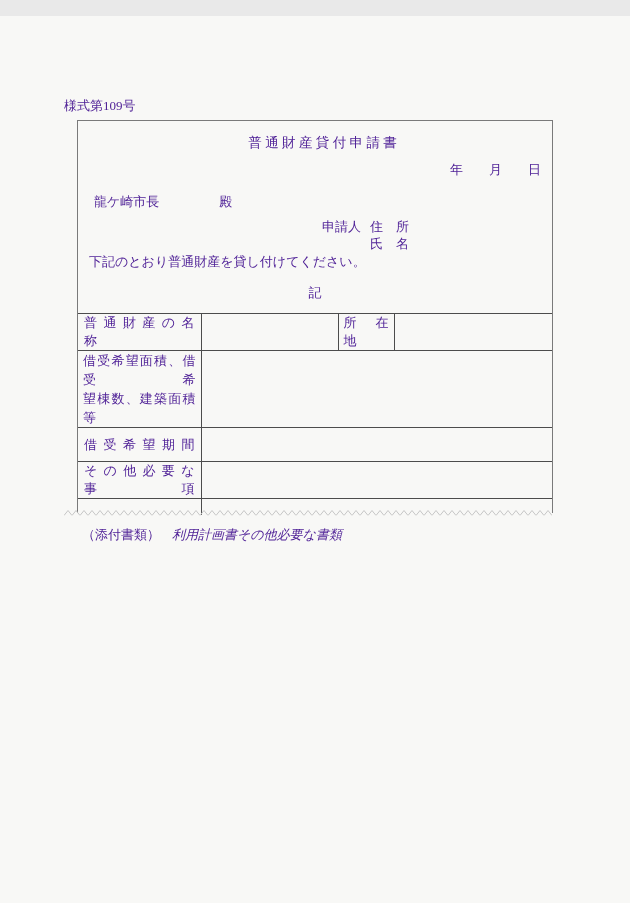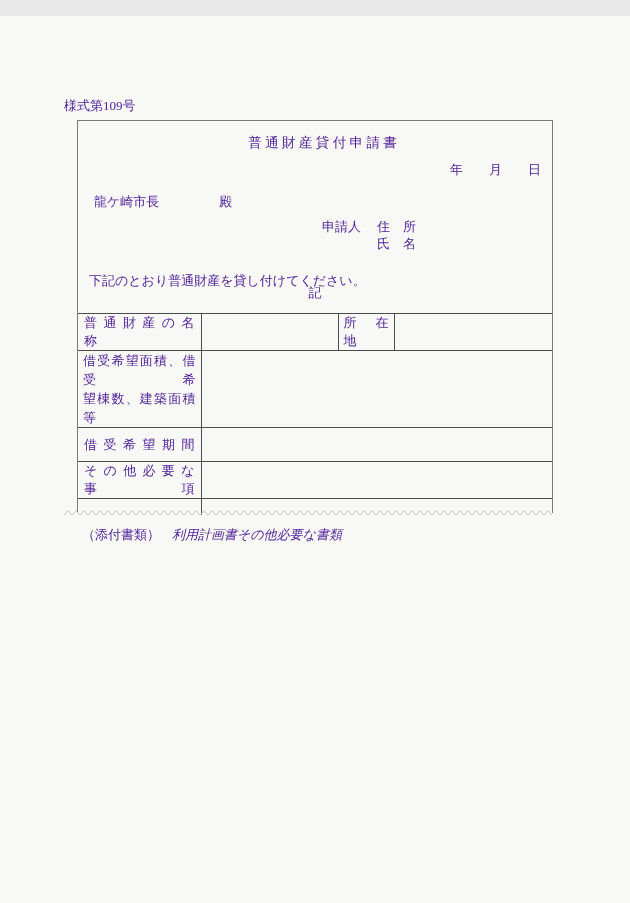--- a/index.html
+++ b/index.html
@@ -25,23 +25,23 @@
   }
   .title {
     position:absolute; top:13px; left:15px; right:0;
     text-align:center; font-size:13.5px;
   }
   .date-line { position:absolute; top:40px; right:11px; }
   .recipient-line { position:absolute; top:72px; left:16px;font-family:Liberation Mono, monospace; }
   .dono { margin-left:60px; }
   .applicant {
     position:absolute; top:97px; left:244px;
-    display:flex; gap:16px; line-height:17px;
+    display:flex; gap:9px; line-height:17px;
   }
-  .body-text { position:absolute; top:151px; left:11px; }
+  .body-text { position:absolute; top:132px; left:11px; }
   .ki { position:absolute; top:163px; left:0; right:0; text-align:center; }
 
   table.form-table {
     position:absolute; top:192px; left:0;
     width:474px;
     border-collapse:collapse;
     table-layout:fixed;
     font-size:13px;
   }
   .form-table td {

